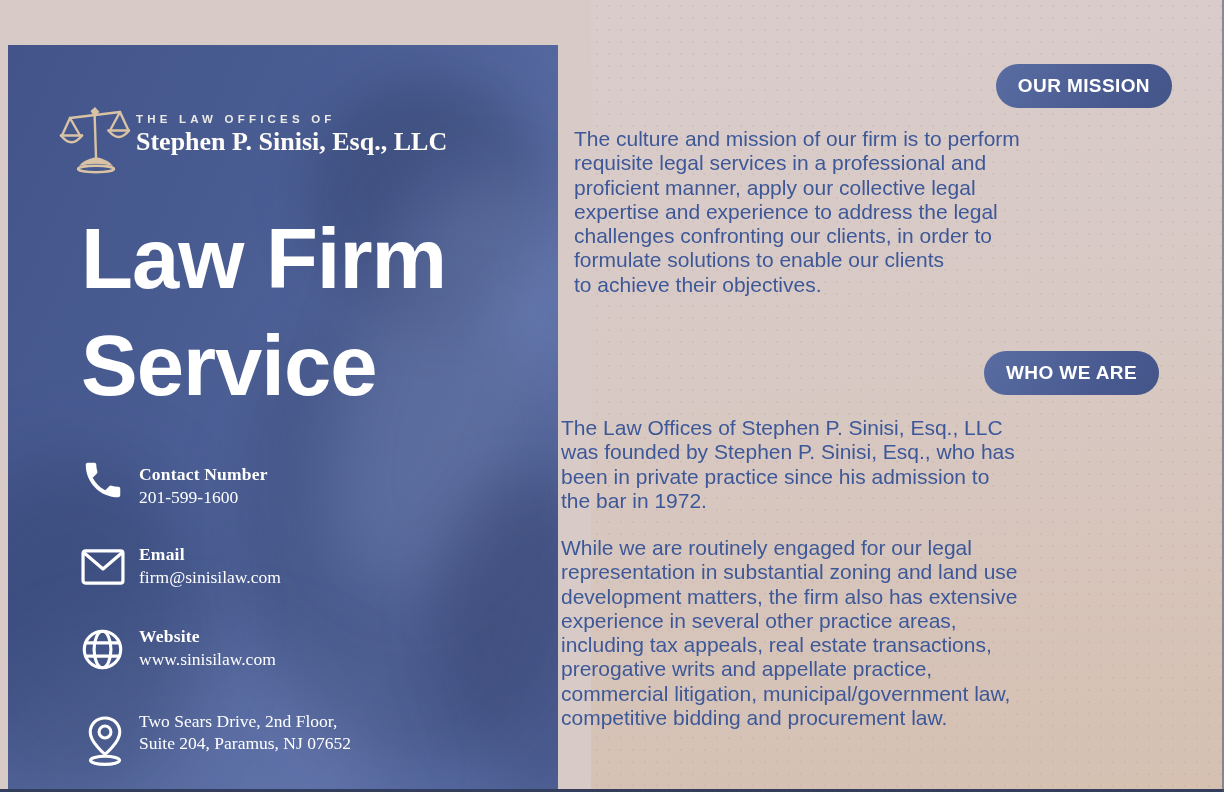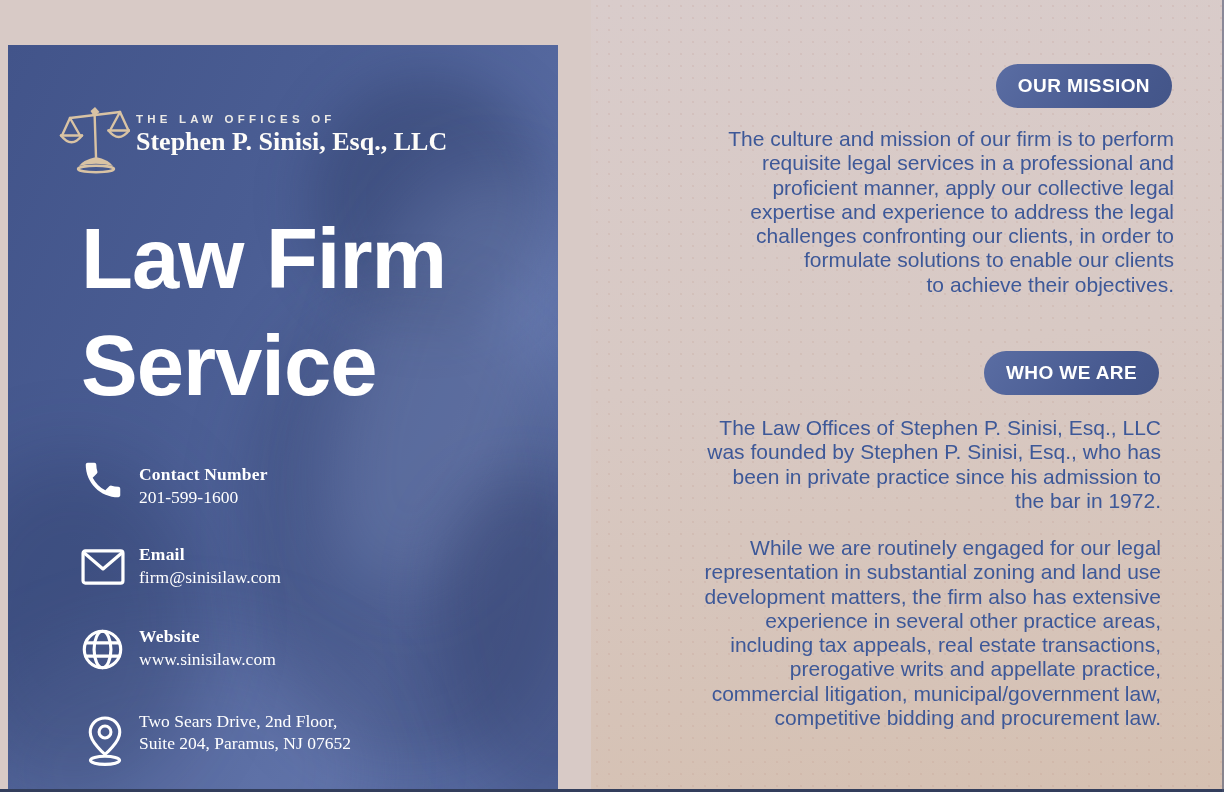--- a/index.html
+++ b/index.html
@@ -85,21 +85,21 @@
     font-size: 19px; font-weight: 700; letter-spacing: .4px;
     white-space: nowrap;
   }
   .badge-mission { right: 52px; top: 64px; }
   .badge-who     { right: 65px; top: 351px; text-align: right; }
 
   .body-text {
     position: absolute;
     color: #3d5898;
     font-size: 21px; line-height: 24.3px;
-    text-align: right; white-space: pre-line;
+    text-align: left; white-space: pre-line;
     width: 600px;
   }
   .bt-mission { right: 50px; top: 127px; }
   .bt-who1    { right: 63px; top: 416px; }
   .bt-who2    { right: 63px; top: 536px; }
 
   
   .edge-bottom { position: absolute; left: 0; bottom: 0; width: 100%; height: 3px; background: #323e5c; }
   .edge-right  { position: absolute; right: 0; top: 0; width: 2px; height: 100%; background: rgba(72,82,112,.55); }
 </style>

